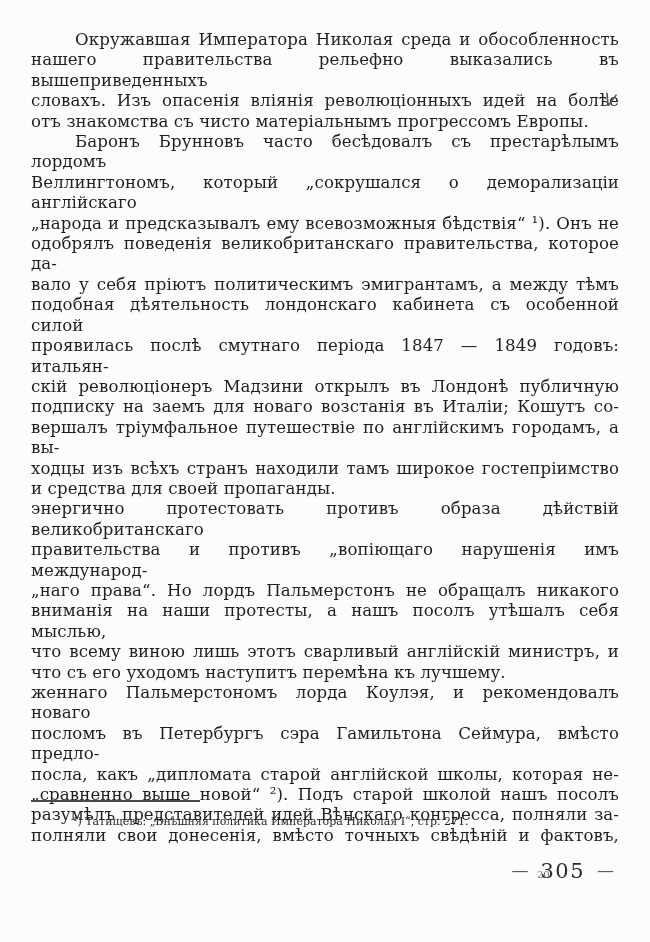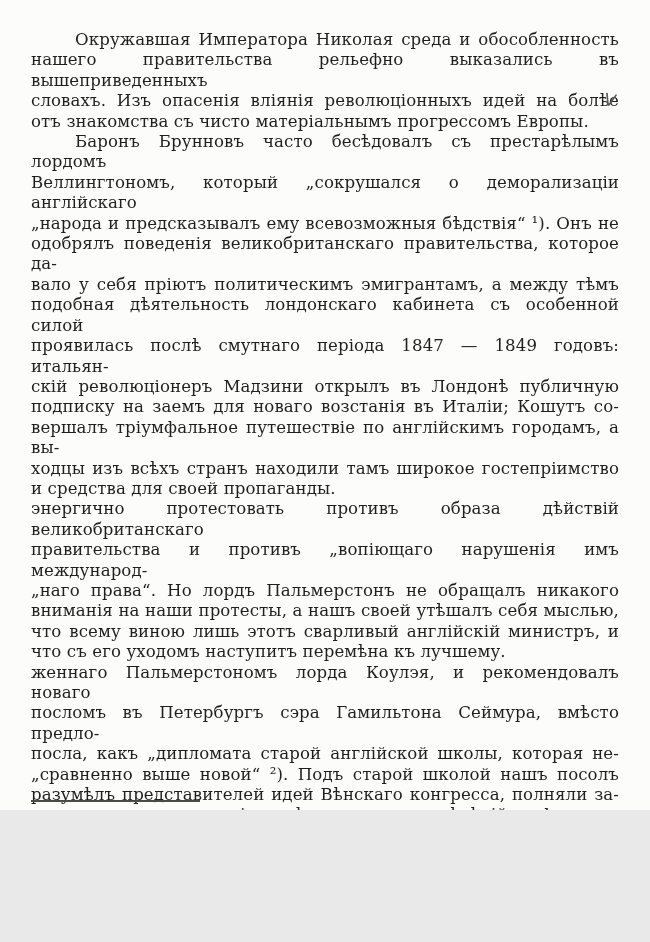--- a/index.html
+++ b/index.html
@@ -1,19 +1,19 @@
 <!DOCTYPE html>
 <html><head>
 <meta charset="utf-8">
 <style>
   html, body { margin: 0; padding: 0; background: #e9e9e9; }
   .page {
     position: relative;
     width: 650px;
-    height: 810px;
+    height: 942px;
     background: #fcfcfb;
     overflow: hidden;
     font-family: "DejaVu Serif", "DejaVu Sans", serif;
     color: #1f1f1f;
     margin: 0 auto;
   }
   .body-text {
     position: absolute;
     left: 31px;
     top: 30px;
@@ -103,21 +103,21 @@
         <div class="line">скій революціонеръ Мадзини открылъ въ Лондонѣ публичную</div>
         <div class="line">подписку на заемъ для новаго возстанія въ Италіи; Кошутъ со-</div>
         <div class="line">вершалъ тріумфальное путешествіе по англійскимъ городамъ, а вы-</div>
         <div class="line">ходцы изъ всѣхъ странъ находили тамъ широкое гостепріимство</div>
         <div class="line last">и средства для своей пропаганды.</div>
       </div>
       <div class="paragraph">
         <div class="line">энергично протестовать противъ образа дѣйствій великобританскаго</div>
         <div class="line">правительства и противъ „вопіющаго нарушенія имъ международ-</div>
         <div class="line">„наго права“. Но лордъ Пальмерстонъ не обращалъ никакого</div>
-        <div class="line">вниманія на наши протесты, а нашъ своей утѣшалъ себя мыслью,</div>
+        <div class="line">вниманія на наши протесты, а нашъ посолъ утѣшалъ себя мыслью,</div>
         <div class="line">что всему виною лишь этотъ сварливый англійскій министръ, и</div>
         <div class="line last">что съ его уходомъ наступитъ перемѣна къ лучшему.</div>
       </div>
       <div class="paragraph">
         <div class="line">женнаго Пальмерстономъ лорда Коулэя, и рекомендовалъ новаго</div>
         <div class="line">посломъ въ Петербургъ сэра Гамильтона Сеймура, вмѣсто предло-</div>
         <div class="line">посла, какъ „дипломата старой англійской школы, которая не-</div>
         <div class="line">„сравненно выше новой“ ²). Подъ старой школой нашъ посолъ</div>
         <div class="line">разумѣлъ представителей идей Вѣнскаго конгресса, полняли за-</div>
         <div class="line">полняли свои донесенія, вмѣсто точныхъ свѣдѣній и фактовъ,</div>

